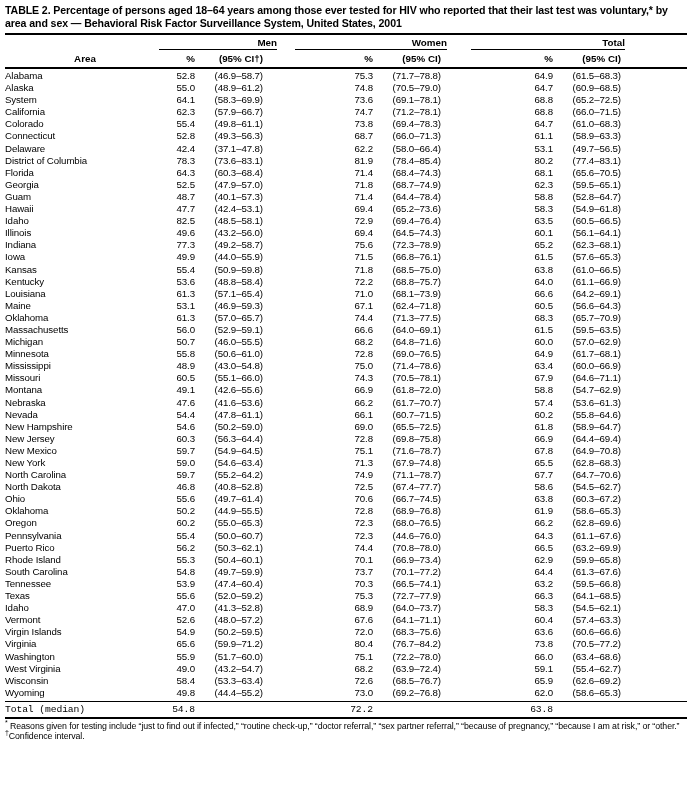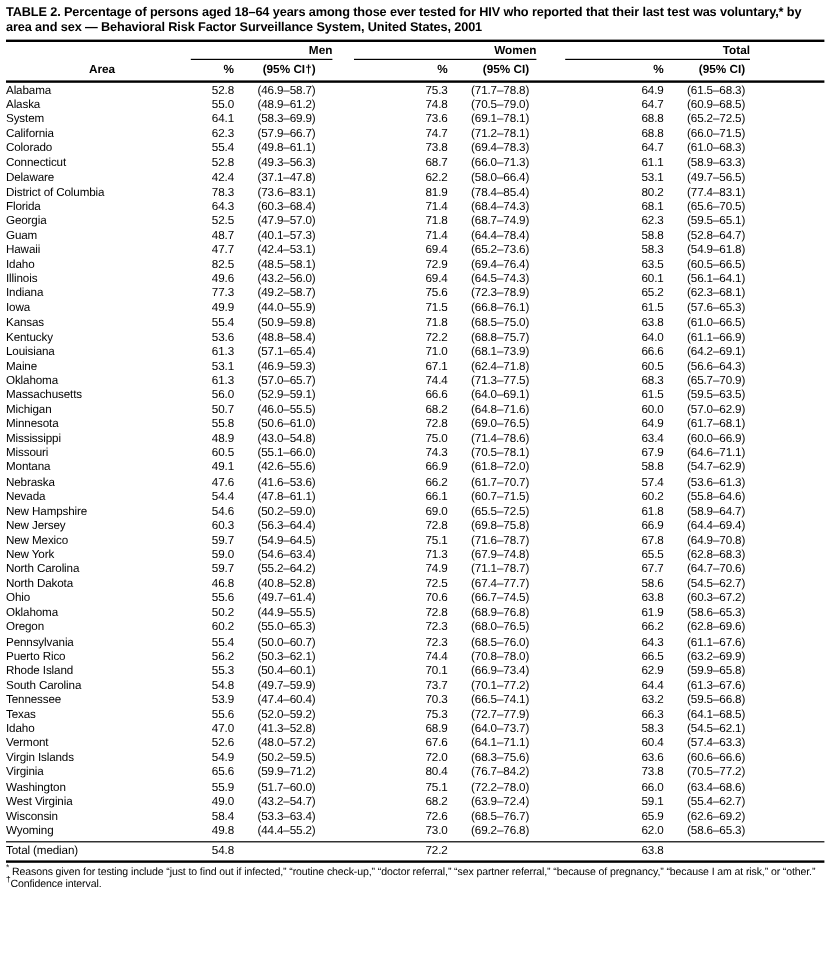--- a/index.html
+++ b/index.html
@@ -36,21 +36,21 @@
   .th.area { text-align: center; }
   .th.num, .th.ci { text-align: right; }
 
   .tbody { margin-top: 1px; }
   .tr { height: 12.1px; }
   .td { font-size: 9.7px; line-height: 12.1px; white-space: nowrap; letter-spacing: -0.1px; }
   .td.area { text-align: left; }
   .td.num { text-align: right; }
   .td.ci  { text-align: right; }
 
-  .total-row-wrap { margin-top: 2px; border-top: 1px solid #000; border-bottom: 2px solid #000; }
+  .total-row-wrap { margin-top: 2px; border-top: 1px solid #000; border-bottom: 2px solid #000; font-family: Liberation Mono, monospace; }
   .total-row { height: 15px; }
   .total-row .td { line-height: 15px; }
 
   .footnotes { margin-top: 2px; font-size: 8.8px; line-height: 10.6px; letter-spacing: -0.1px; }
   .footnote { text-indent: -5px; padding-left: 5px; }
   sup.fn { font-size: 7px; vertical-align: super; line-height: 0; }
 </style>
 </head>
 <body>
 
@@ -458,21 +458,21 @@
       <div class="td ci">(68.0–76.5)</div>
       <div class="td num">66.2</div>
       <div class="td ci">(62.8–69.6)</div>
     </div>
 
     <div class="grid tr">
       <div class="td area">Pennsylvania</div>
       <div class="td num">55.4</div>
       <div class="td ci">(50.0–60.7)</div>
       <div class="td num">72.3</div>
-      <div class="td ci">(68.5–76.0)</div>
+      <div class="td ci">(44.6–76.0)</div>
       <div class="td num">64.3</div>
       <div class="td ci">(61.1–67.6)</div>
     </div>
 
     <div class="grid tr">
       <div class="td area">Puerto Rico</div>
       <div class="td num">56.2</div>
       <div class="td ci">(50.3–62.1)</div>
       <div class="td num">74.4</div>
       <div class="td ci">(70.8–78.0)</div>

